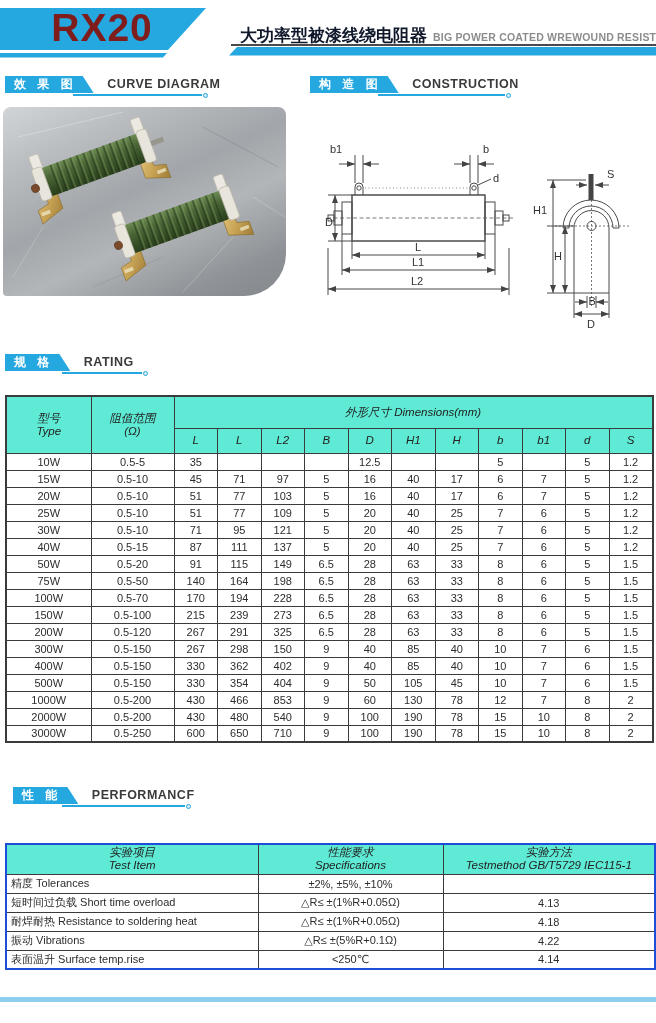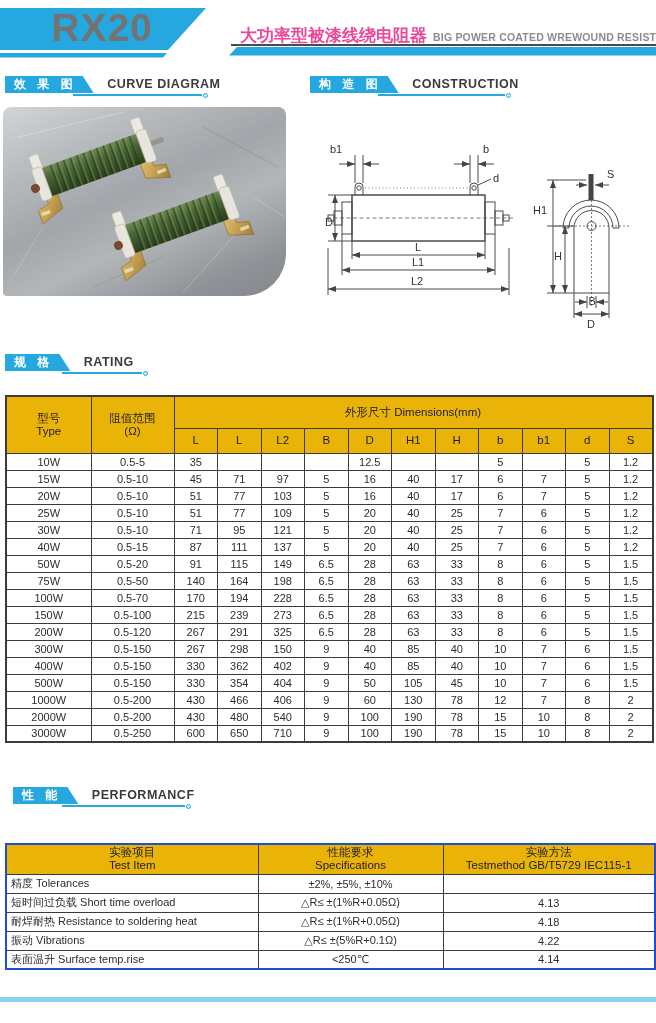--- a/index.html
+++ b/index.html
@@ -9,24 +9,24 @@
     color:#2d2d2d;
     width:656px; height:1023px; position:relative; overflow:hidden;
   }
   .abs { position:absolute; }
 
   
   #hdr { left:0; top:0; width:656px; height:62px; }
   #hdr svg { position:absolute; left:0; top:0; }
   #rx-model {
     position:absolute; left:36px; top:6px; width:132px; text-align:center;
-    font-size:39px; font-weight:bold; color:#737373; letter-spacing:1px;
+    font-size:39px; font-weight:bold; color:#7f1d1d; letter-spacing:1px;
   }
   #hdr-titles { position:absolute; left:240px; top:24px; width:412px; white-space:nowrap; }
-  #title-cn { font-size:17px; font-weight:bold; color:#ec4899; }
+  #title-cn { font-size:17px; font-weight:bold; color:#0f172a; }
   #title-en { font-size:10.5px; font-weight:bold; color:#8c8c8c; letter-spacing:0.2px; margin-left:6px; }
   #hdr-underline { left:231px; top:44px; width:425px; height:2px; background:#4a4a4a; }
 
   
   .sec { position:absolute; height:17px; white-space:nowrap; }
   .sec .tag {
     display:inline-block; vertical-align:top; height:17px; line-height:16px;
     background:#25a8e0; color:#fff; font-size:12px; font-weight:bold;
     letter-spacing:4px; padding:0 6px 0 9px;
     clip-path:polygon(0 0, calc(100% - 11px) 0, 100% 100%, 0 100%);
@@ -52,21 +52,21 @@
 
   
   #diagram { left:325px; top:138px; width:331px; height:192px; }
   #diagram text { font-size:11px; fill:#333; font-family:"Liberation Sans","DejaVu Sans",sans-serif; }
   #diagram .thin { stroke:#4a4a4a; stroke-width:1; fill:none; }
   #diagram .dim  { stroke:#4a4a4a; stroke-width:1; fill:none; }
 
   
   table { border-collapse:collapse; table-layout:fixed; background:#fff; }
   th, td { border:1px solid #3b3b3b; text-align:center; overflow:hidden; }
-  th { background:#eab308; font-weight:normal; color:#222; }
+  th { background:#5eead4; font-weight:normal; color:#222;font-style:italic; }
   #rating-table { position:absolute; left:5px; top:395px; width:646px; }
   #rating-table th { font-size:11.5px; line-height:13px; }
   #rating-table thead tr:first-child th { height:32px; }
   #rating-table thead tr:last-child  th { height:25px; }
   #rating-table td { height:17px; font-size:11px; color:#2d2d2d; }
   #rating-table { border:2px solid #3b3b3b; }
 
   #perf-table { position:absolute; left:5px; top:843px; width:649px; border:2px solid #1d4ed8; }
   #perf-table th { font-size:11.5px; line-height:13.5px; height:30px; }
   #perf-table td { height:19px; font-size:11px; }
@@ -513,21 +513,21 @@
         <td>10</td>
         <td>7</td>
         <td>6</td>
         <td>1.5</td>
       </tr>
       <tr>
         <td>1000W</td>
         <td>0.5-200</td>
         <td>430</td>
         <td>466</td>
-        <td>406</td>
+        <td>853</td>
         <td>9</td>
         <td>60</td>
         <td>130</td>
         <td>78</td>
         <td>12</td>
         <td>7</td>
         <td>8</td>
         <td>2</td>
       </tr>
       <tr>

